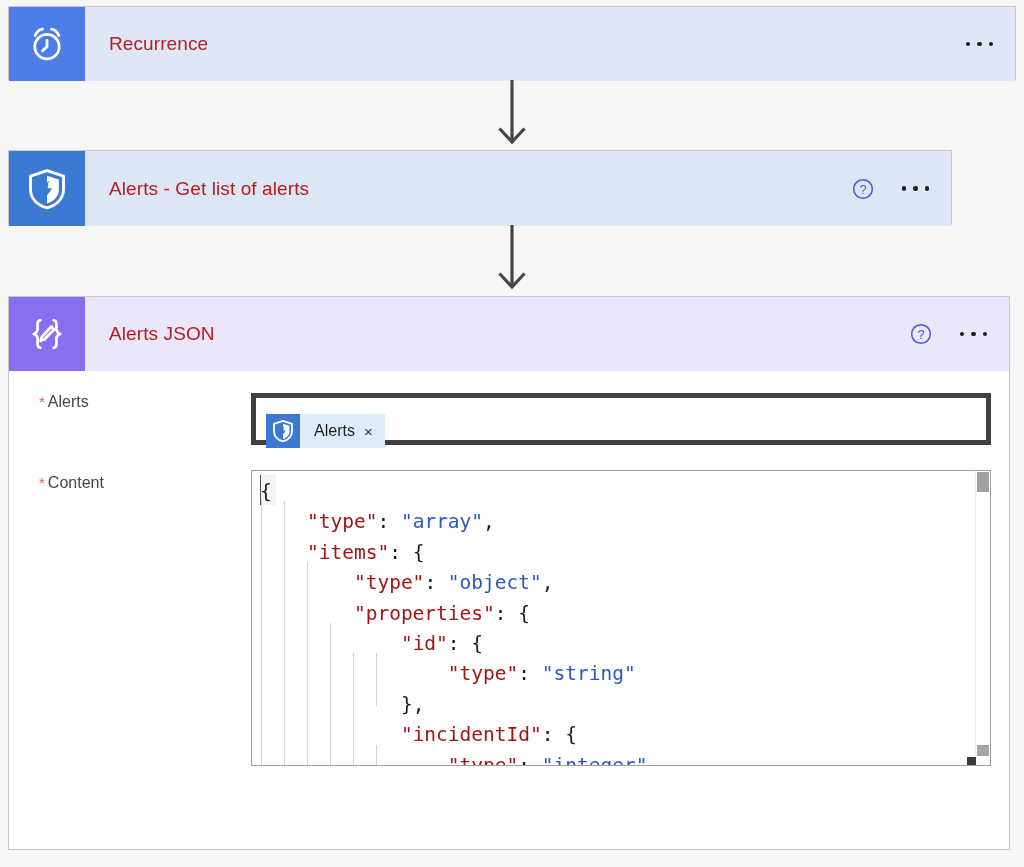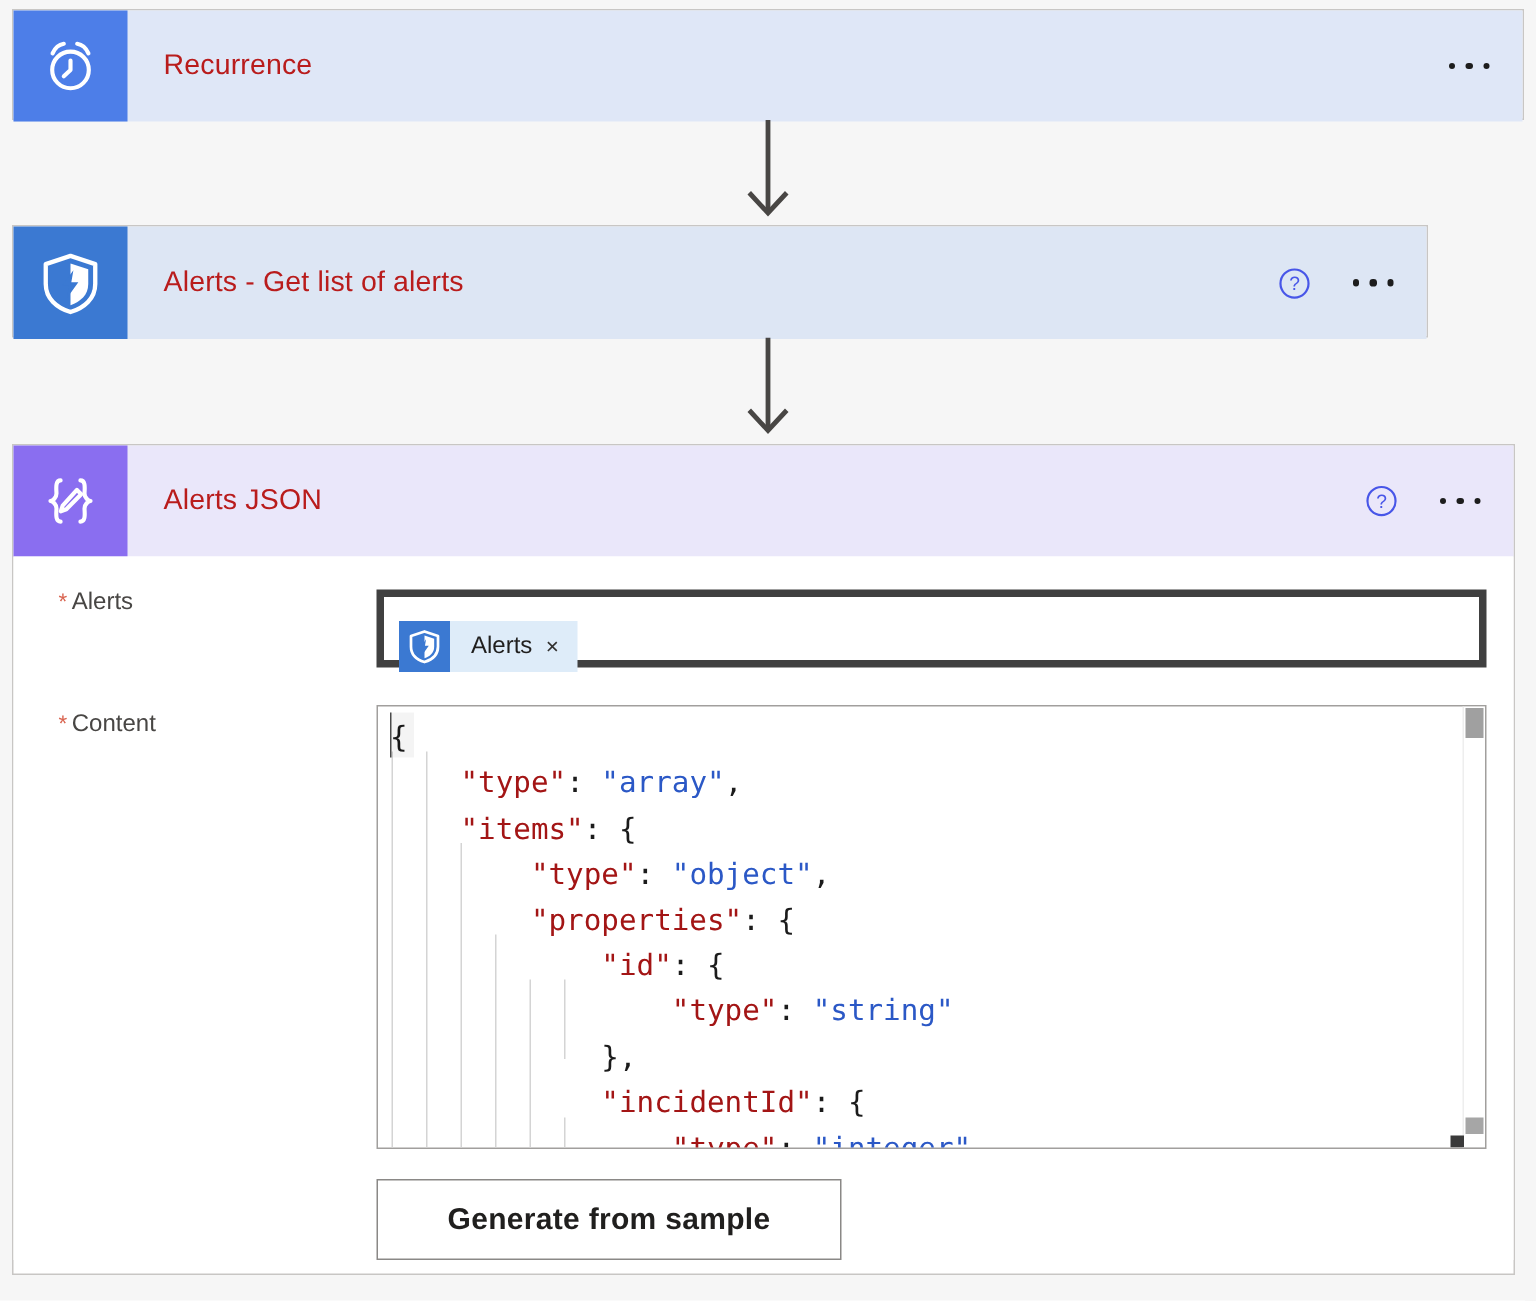--- a/index.html
+++ b/index.html
@@ -401,21 +401,17 @@
             <div class="thumb"></div>
             <div class="bottom-box"></div>
           </div>
           <div class="hscroll">
             <div class="thumb"></div>
             <div class="corner"></div>
           </div>
         </div>
       </div>
 
-      <div class="field-row" style="padding-top:20px;">
-        <div class="field-label"></div>
-        <button class="gen-button">Generate from sample</button>
-      </div>
 
     </div>
   </div>
 
 </div>
 
 </body></html>

